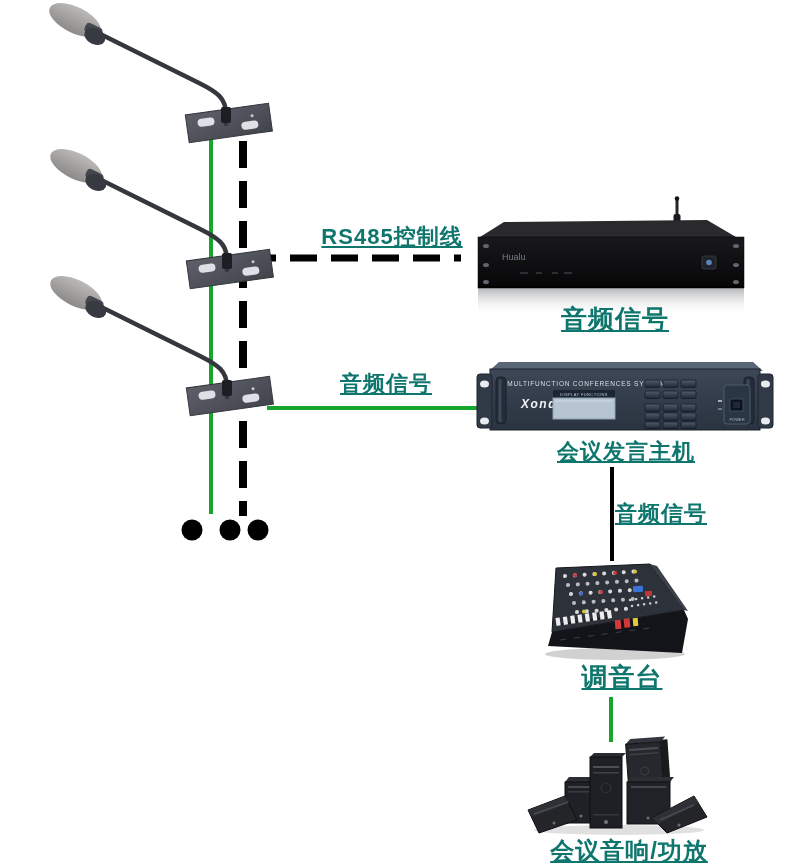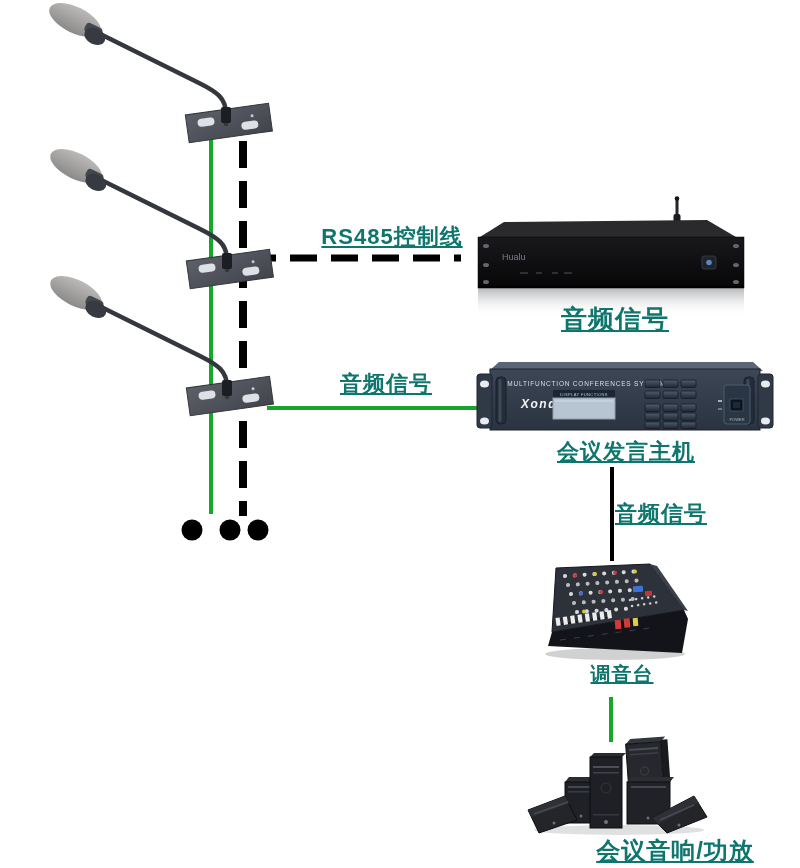--- a/index.html
+++ b/index.html
@@ -6,22 +6,22 @@
   .canvas{position:relative;width:800px;height:868px;background:#ffffff;overflow:hidden;
           font-family:"Liberation Sans", sans-serif;}
   .label{position:absolute;transform:translateX(-50%);font-weight:bold;color:#0f766e;
          white-space:nowrap;letter-spacing:1px;line-height:1.1;text-decoration:underline;}
   .lbl-rs485{left:392px;top:225px;font-size:22px;}
   .lbl-audio1{left:386px;top:372px;font-size:22px;}
   .lbl-audio2{left:661px;top:502px;font-size:22px;}
   .lbl-mic{left:239px;top:550px;font-size:27px;}
   .lbl-central{left:615px;top:305px;font-size:26px;}
   .lbl-host{left:626px;top:440px;font-size:22px;}
-  .lbl-mixer{left:622px;top:663px;font-size:20px;}
-  .lbl-speakers{left:629px;top:838px;font-size:24px;margin-left:46px;}
+  .lbl-mixer{left:622px;top:663px;font-size:26px;}
+  .lbl-speakers{left:629px;top:838px;font-size:24px;}
   svg{position:absolute;left:0;top:0;}
   .hostbtn{fill:url(#btnGrad);stroke:#141c26;stroke-width:.8;}
   text{font-family:"Liberation Sans", sans-serif;}
 </style>
 </head>
 <body>
 
 <div class="canvas">
 
   <svg width="800" height="868" viewBox="0 0 800 868">

